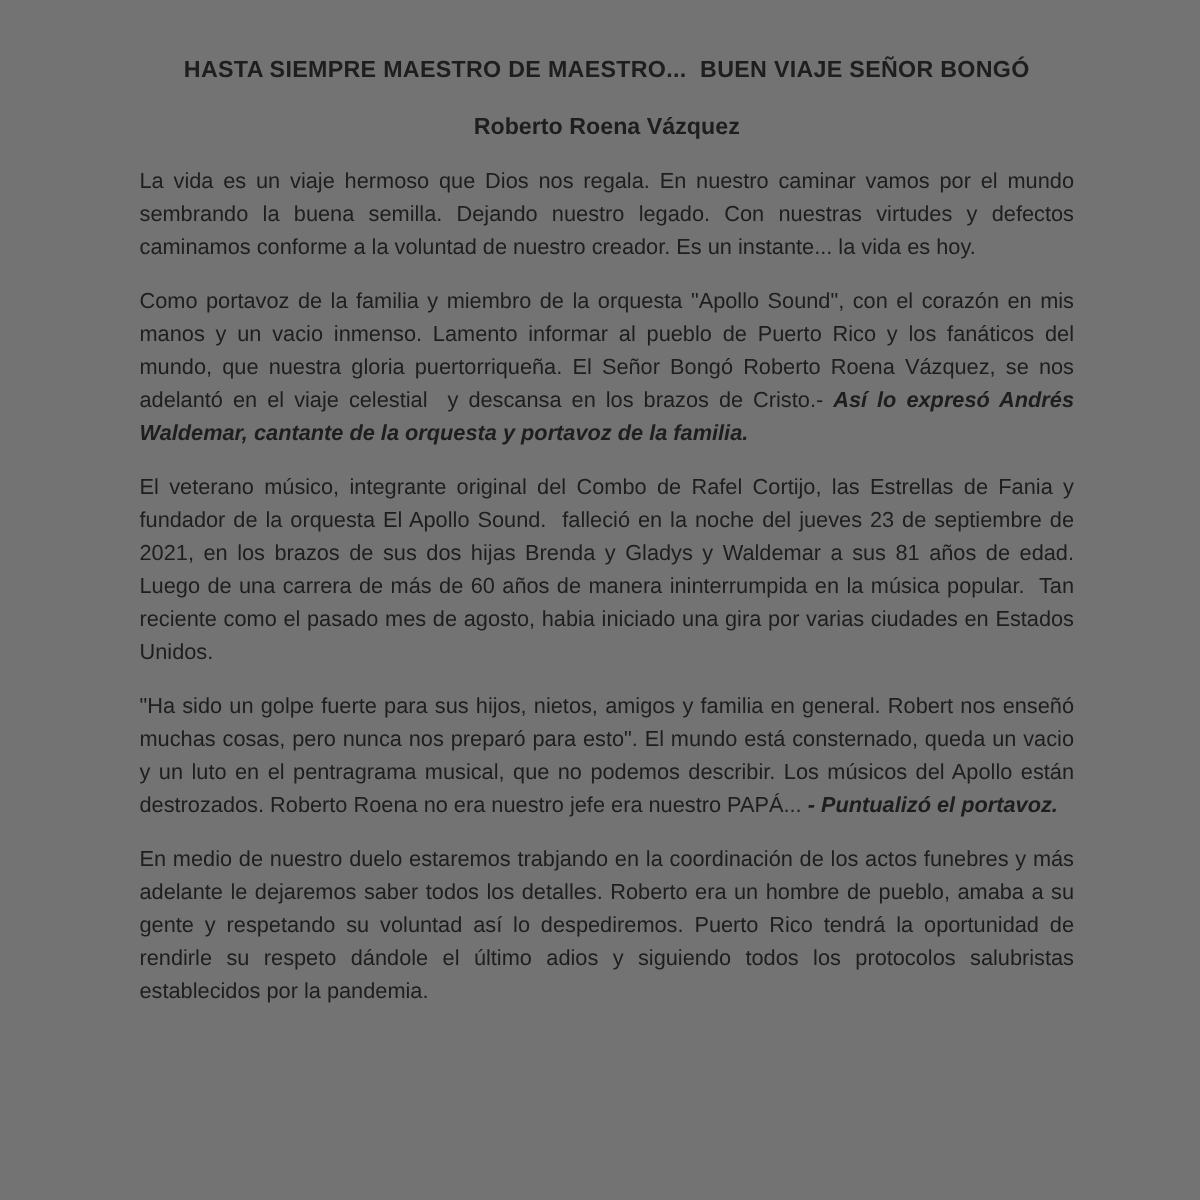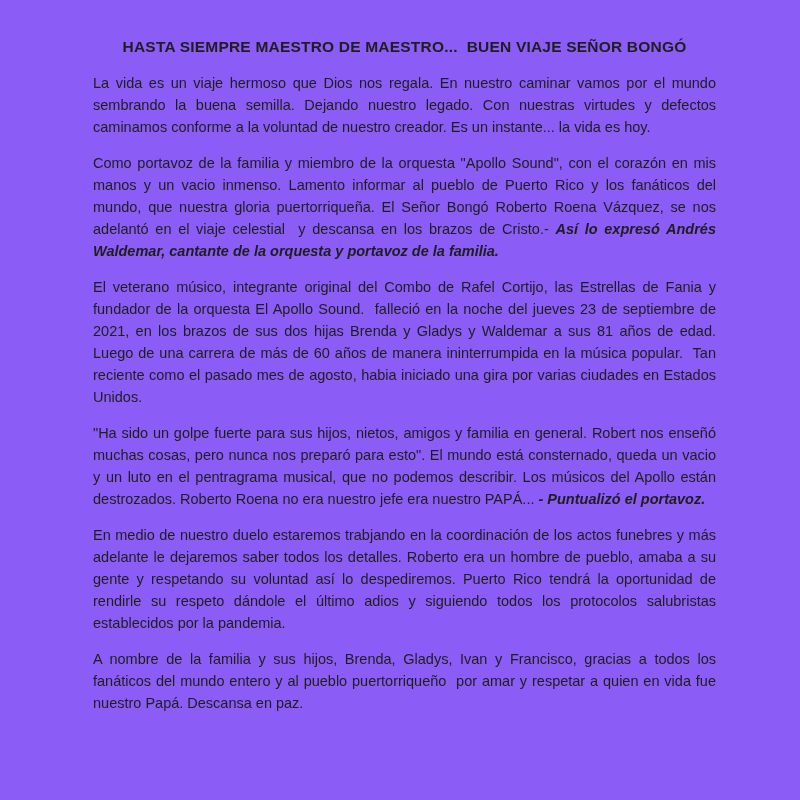--- a/index.html
+++ b/index.html
@@ -5,21 +5,21 @@
   html, body {
     margin: 0;
     padding: 0;
     background: #ffffff;
   }
   .page {
     position: relative;
     box-sizing: border-box;
     width: 800px;
     height: 800px;
-    background: #8b5cf6;
+    background: #737373;
     padding: 36px 84px 0 93px;
     font-family: "Liberation Sans", sans-serif;
     font-size: 14.5px;
     line-height: 22px;
     color: #1e1e1e;
     overflow: hidden;
   }
   .doc-title {
     font-size: 15.5px;
     font-weight: 700;
@@ -48,27 +48,27 @@
     font-style: italic;
   }
 </style>
 </head>
 <body>
 
 <div class="page">
 
   <div class="doc-title">HASTA SIEMPRE MAESTRO DE MAESTRO...  BUEN VIAJE SEÑOR BONGÓ</div>
 
+  <div class="doc-subtitle">Roberto Roena Vázquez</div>
 
 
   <p class="body-para"><span>La vida es un viaje hermoso que Dios nos regala. En nuestro caminar vamos por el mundo sembrando la buena semilla. Dejando nuestro legado. Con nuestras virtudes y defectos caminamos conforme a la voluntad de nuestro creador. Es un instante... la vida es hoy.</span><span class="em"></span></p>
 
   <p class="body-para"><span>Como portavoz de la familia y miembro de la orquesta "Apollo Sound", con el corazón en mis manos y un vacio inmenso. Lamento informar al pueblo de Puerto Rico y los fanáticos del mundo, que nuestra gloria puertorriqueña. El Señor Bongó Roberto Roena Vázquez, se nos adelantó en el viaje celestial  y descansa en los brazos de Cristo.- </span><span class="em">Así lo expresó Andrés Waldemar, cantante de la orquesta y portavoz de la familia.</span></p>
 
   <p class="body-para"><span>El veterano músico, integrante original del Combo de Rafel Cortijo, las Estrellas de Fania y fundador de la orquesta El Apollo Sound.  falleció en la noche del jueves 23 de septiembre de 2021, en los brazos de sus dos hijas Brenda y Gladys y Waldemar a sus 81 años de edad.  Luego de una carrera de más de 60 años de manera ininterrumpida en la música popular.  Tan reciente como el pasado mes de agosto, habia iniciado una gira por varias ciudades en Estados Unidos.</span><span class="em"></span></p>
 
   <p class="body-para"><span>"Ha sido un golpe fuerte para sus hijos, nietos, amigos y familia en general. Robert nos enseñó muchas cosas, pero nunca nos preparó para esto". El mundo está consternado, queda un vacio y un luto en el pentragrama musical, que no podemos describir. Los músicos del Apollo están destrozados. Roberto Roena no era nuestro jefe era nuestro PAPÁ... </span><span class="em">- Puntualizó el portavoz.</span></p>
 
   <p class="body-para"><span>En medio de nuestro duelo estaremos trabjando en la coordinación de los actos funebres y más adelante le dejaremos saber todos los detalles. Roberto era un hombre de pueblo, amaba a su gente y respetando su voluntad así lo despediremos. Puerto Rico tendrá la oportunidad de rendirle su respeto dándole el último adios y siguiendo todos los protocolos salubristas establecidos por la pandemia.</span><span class="em"></span></p>
 
-  <p class="body-para"><span>A nombre de la familia y sus hijos, Brenda, Gladys, Ivan y Francisco, gracias a todos los fanáticos del mundo entero y al pueblo puertorriqueño  por amar y respetar a quien en vida fue nuestro Papá. Descansa en paz.</span><span class="em"></span></p>
 
 </div>
 
 </body></html>

